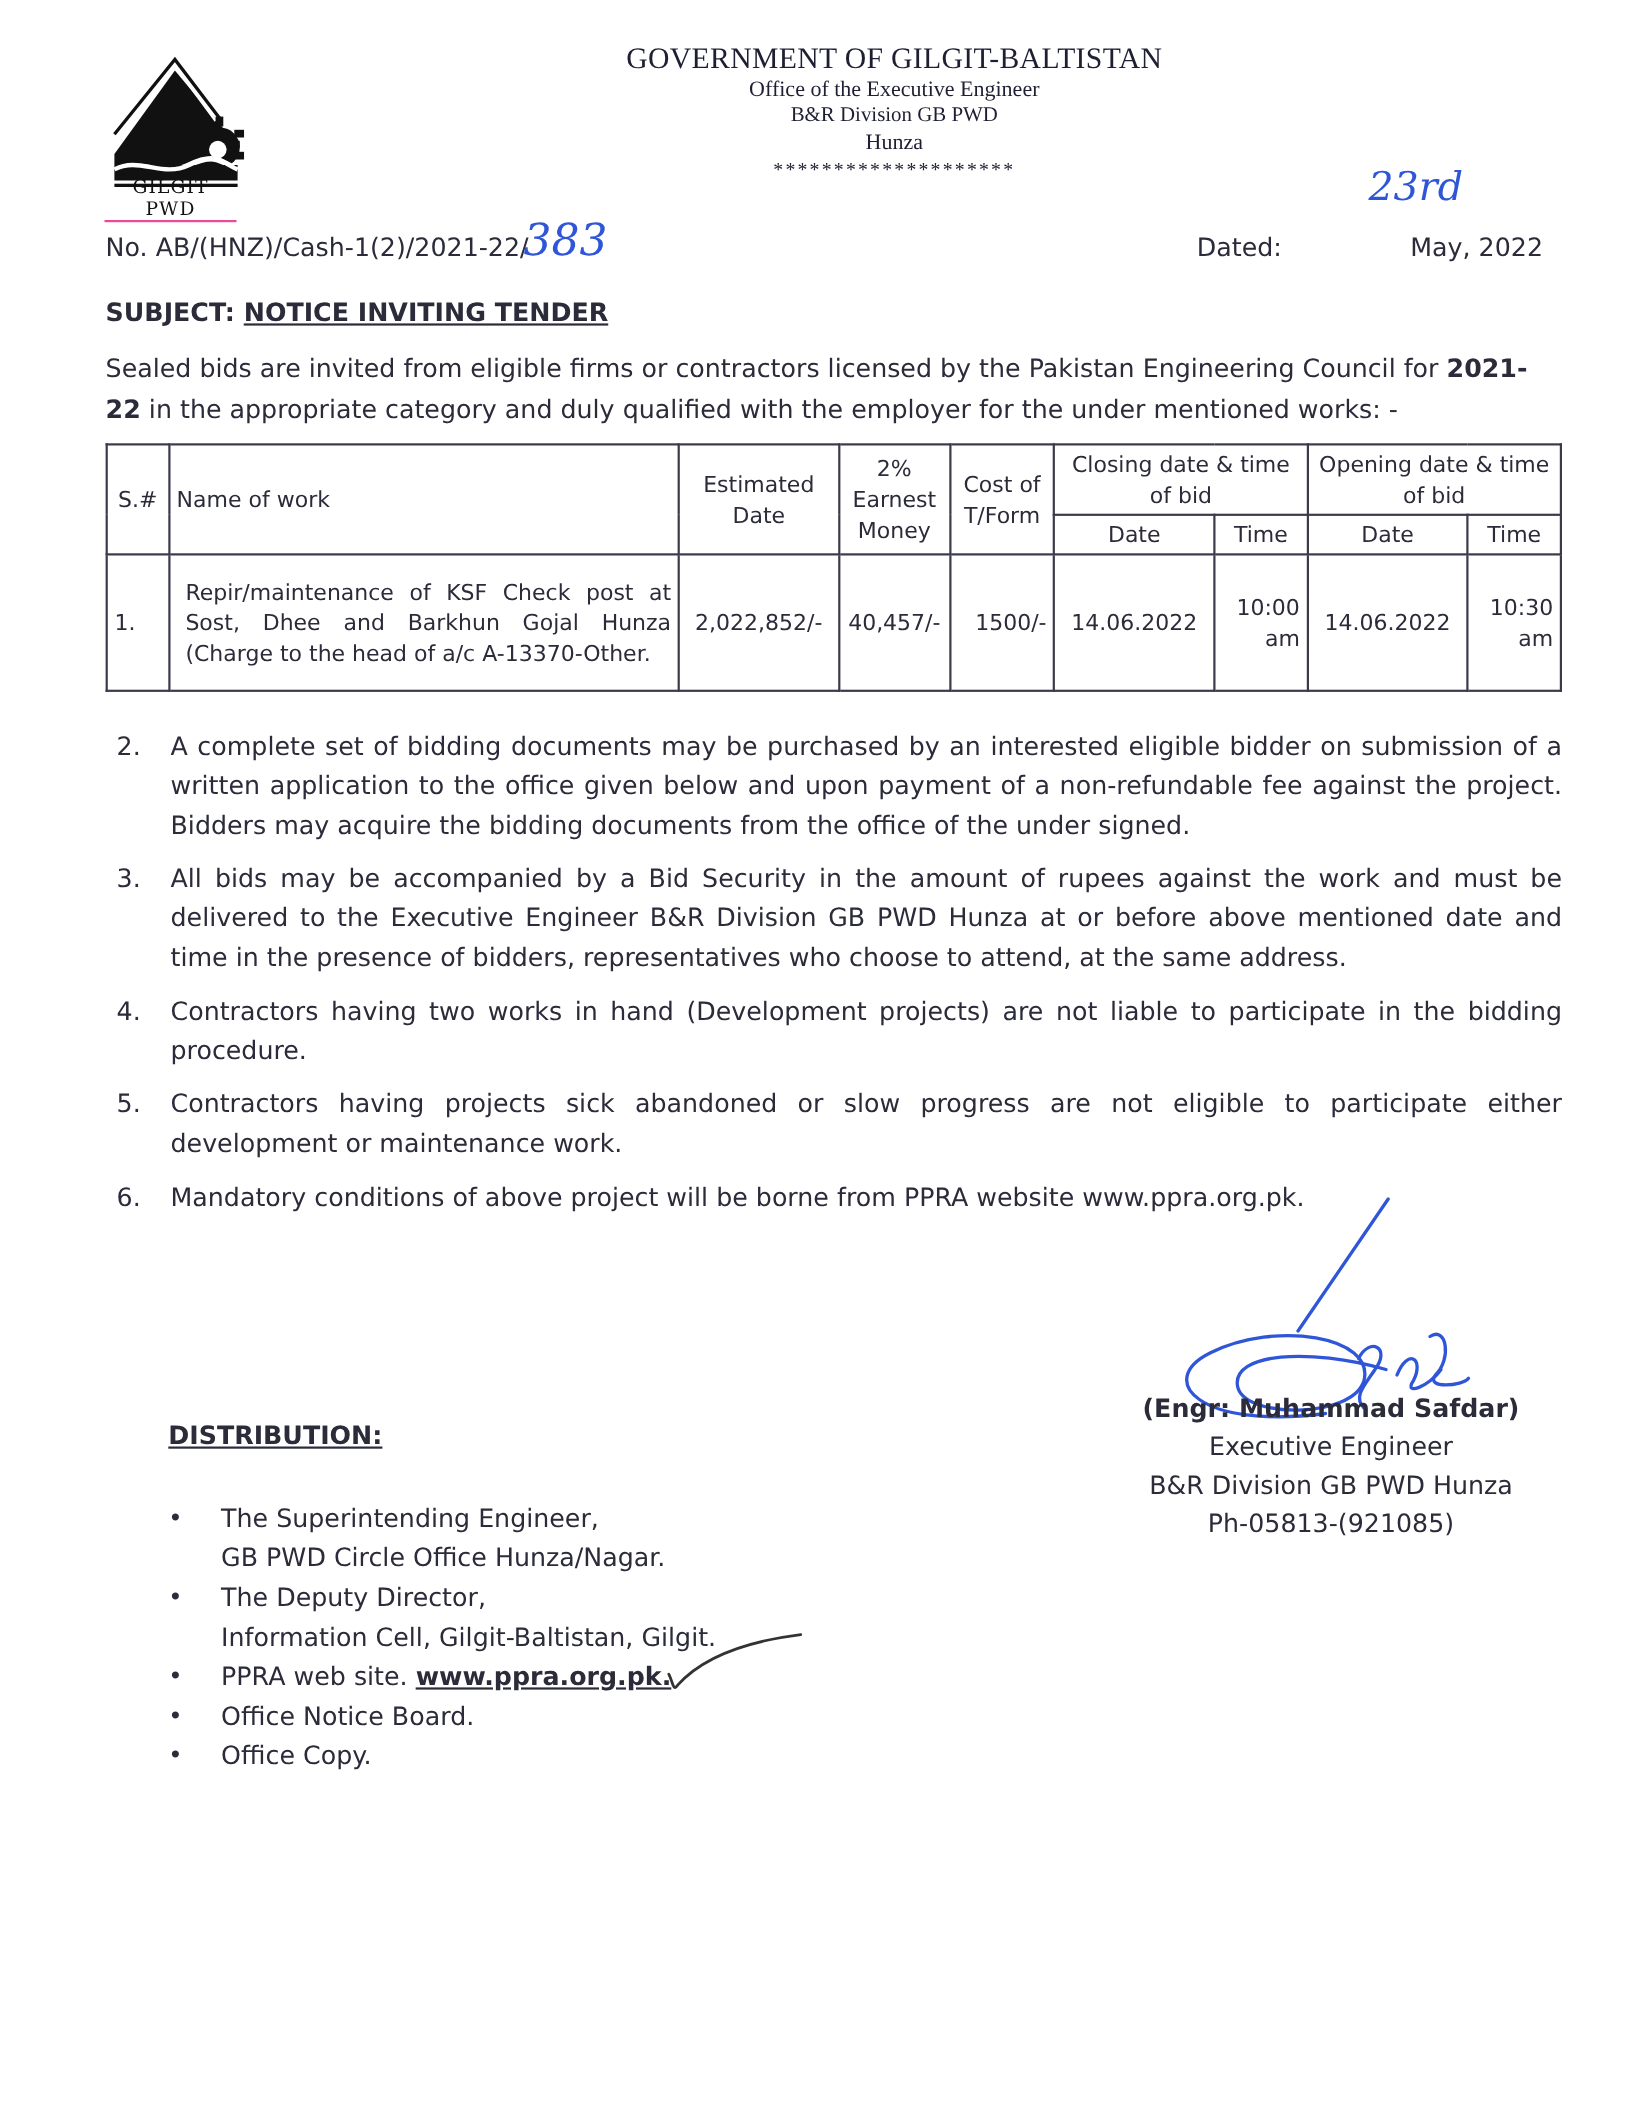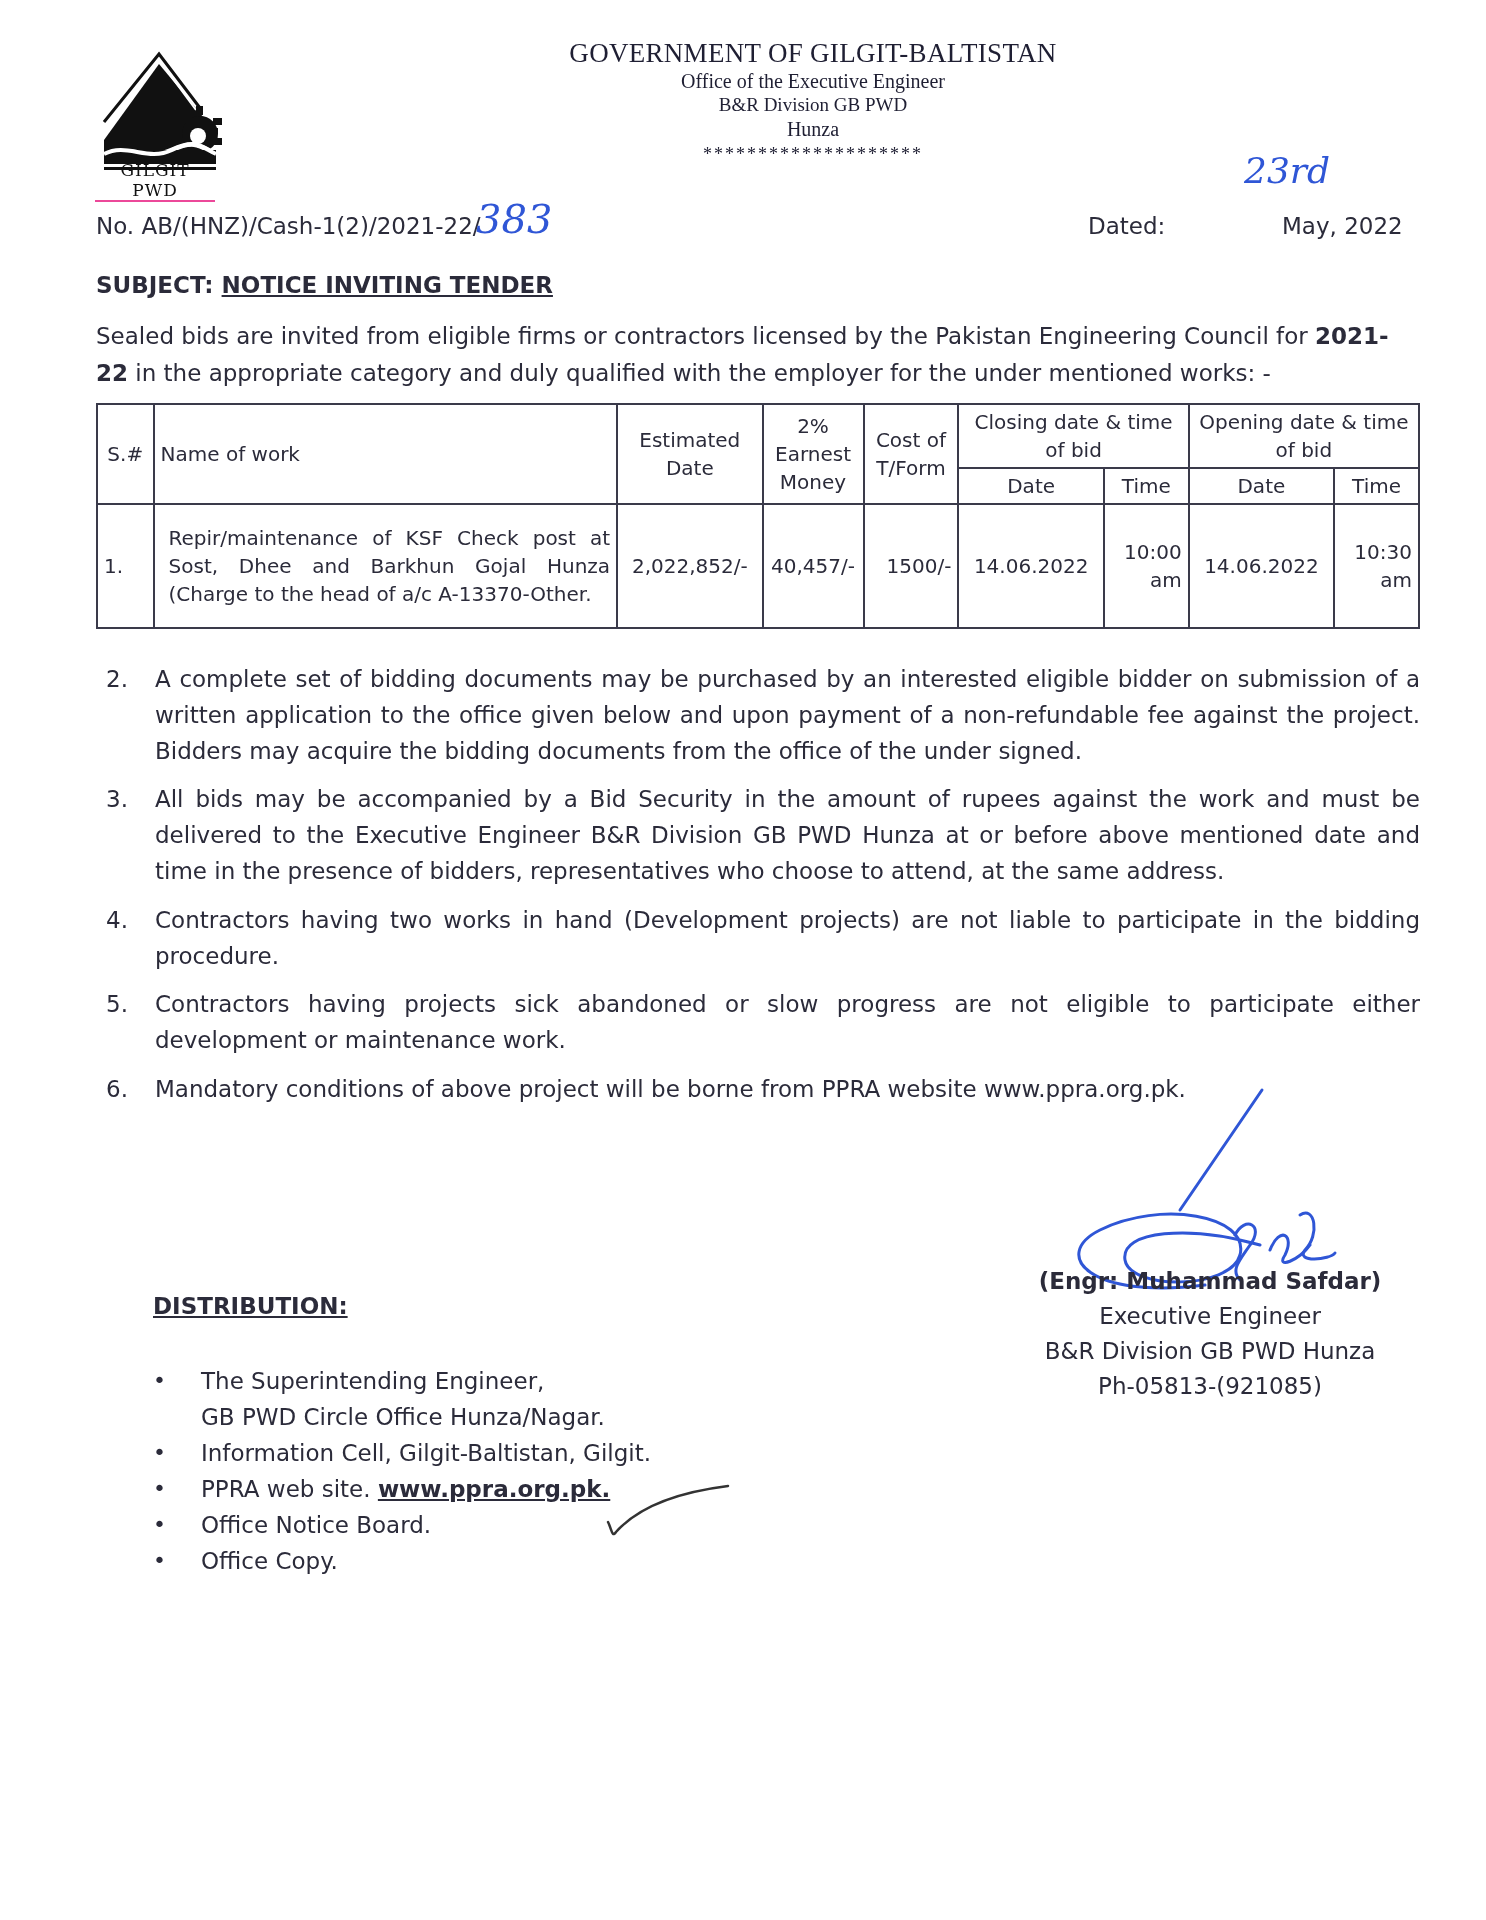--- a/index.html
+++ b/index.html
@@ -183,20 +183,21 @@
 
 <div id="dist-head" class="abs">DISTRIBUTION:</div>
 <ul id="dist-list">
   <li>
     <span class="bullet">•</span>
     <div>The Superintending Engineer,</div>
     <div>GB PWD Circle Office Hunza/Nagar.</div>
   </li>
   <li>
     <span class="bullet">•</span>
+    <div>The Deputy Director,</div>
     <div>Information Cell, Gilgit-Baltistan, Gilgit.</div>
   </li>
   <li>
     <span class="bullet">•</span>
     <span style="white-space:pre">PPRA web site. </span><span class="link">www.ppra.org.pk.</span>
   </li>
   <li>
     <span class="bullet">•</span>
     <div>Office Notice Board.</div>
   </li>

